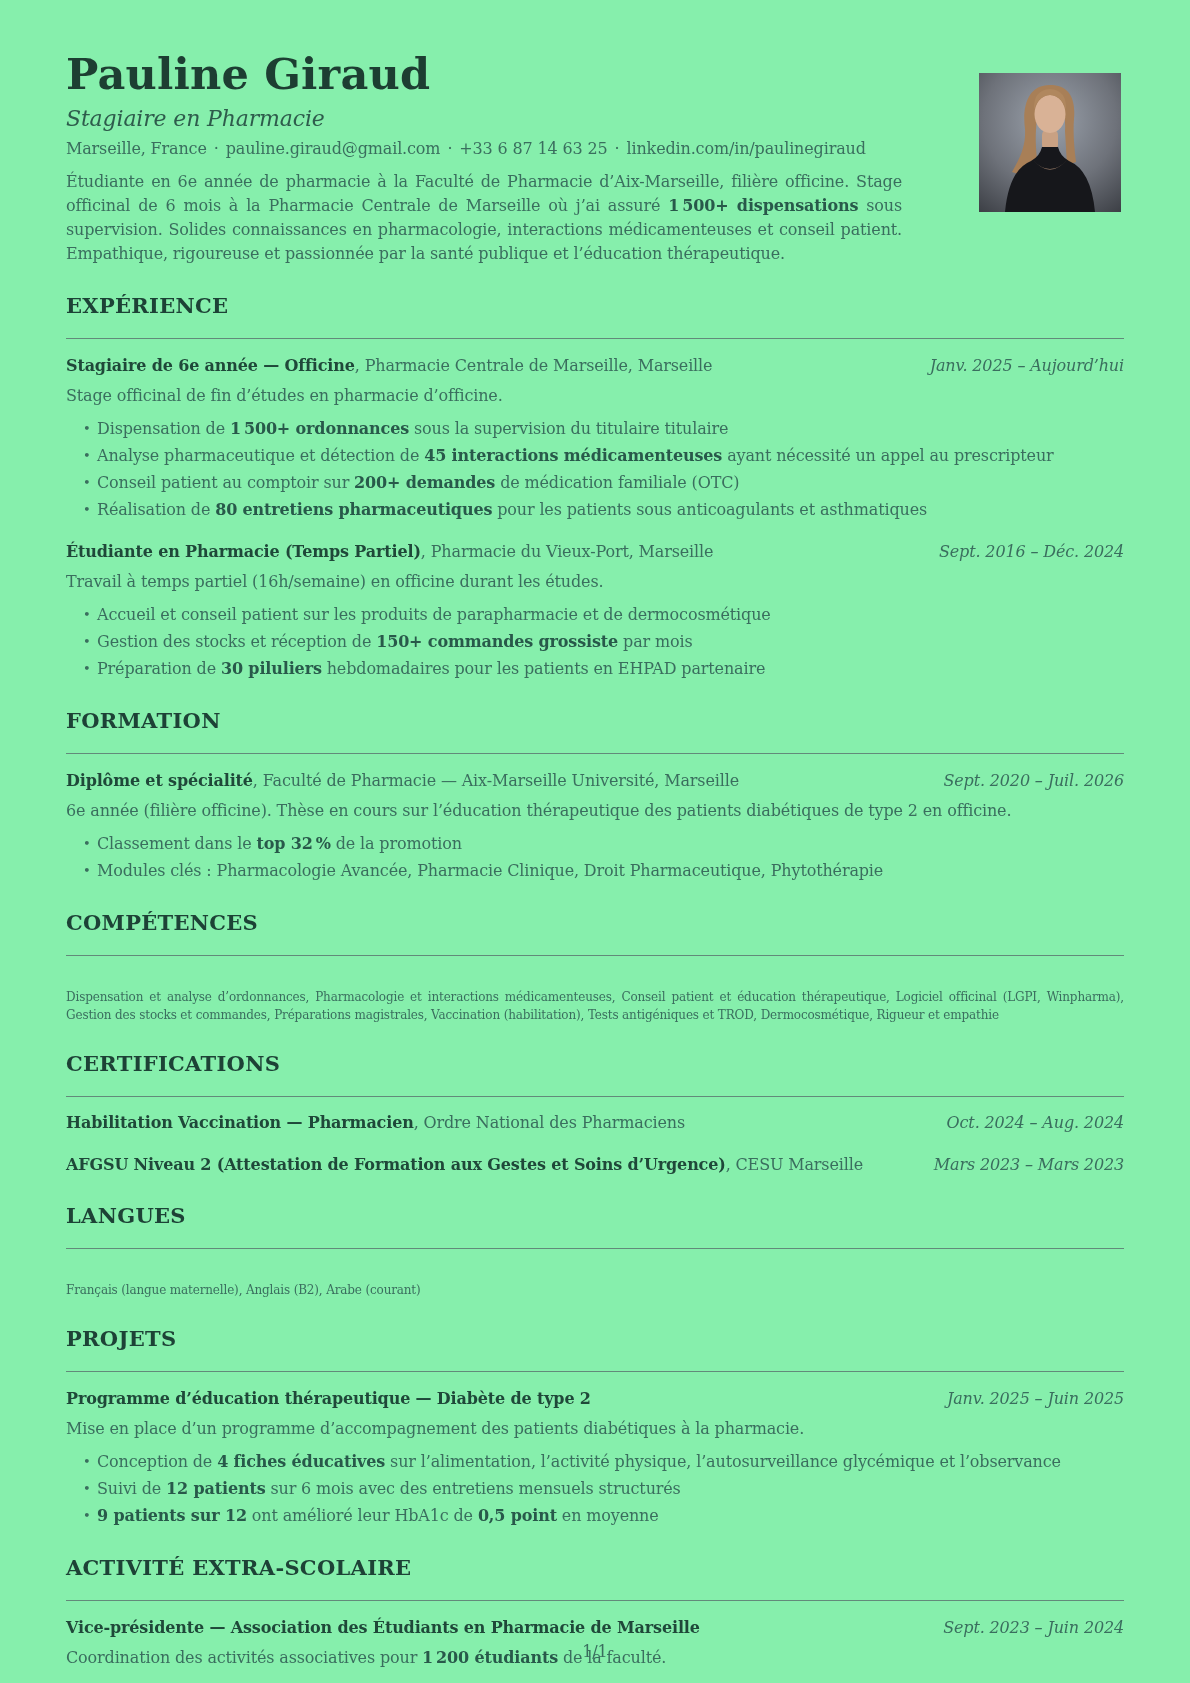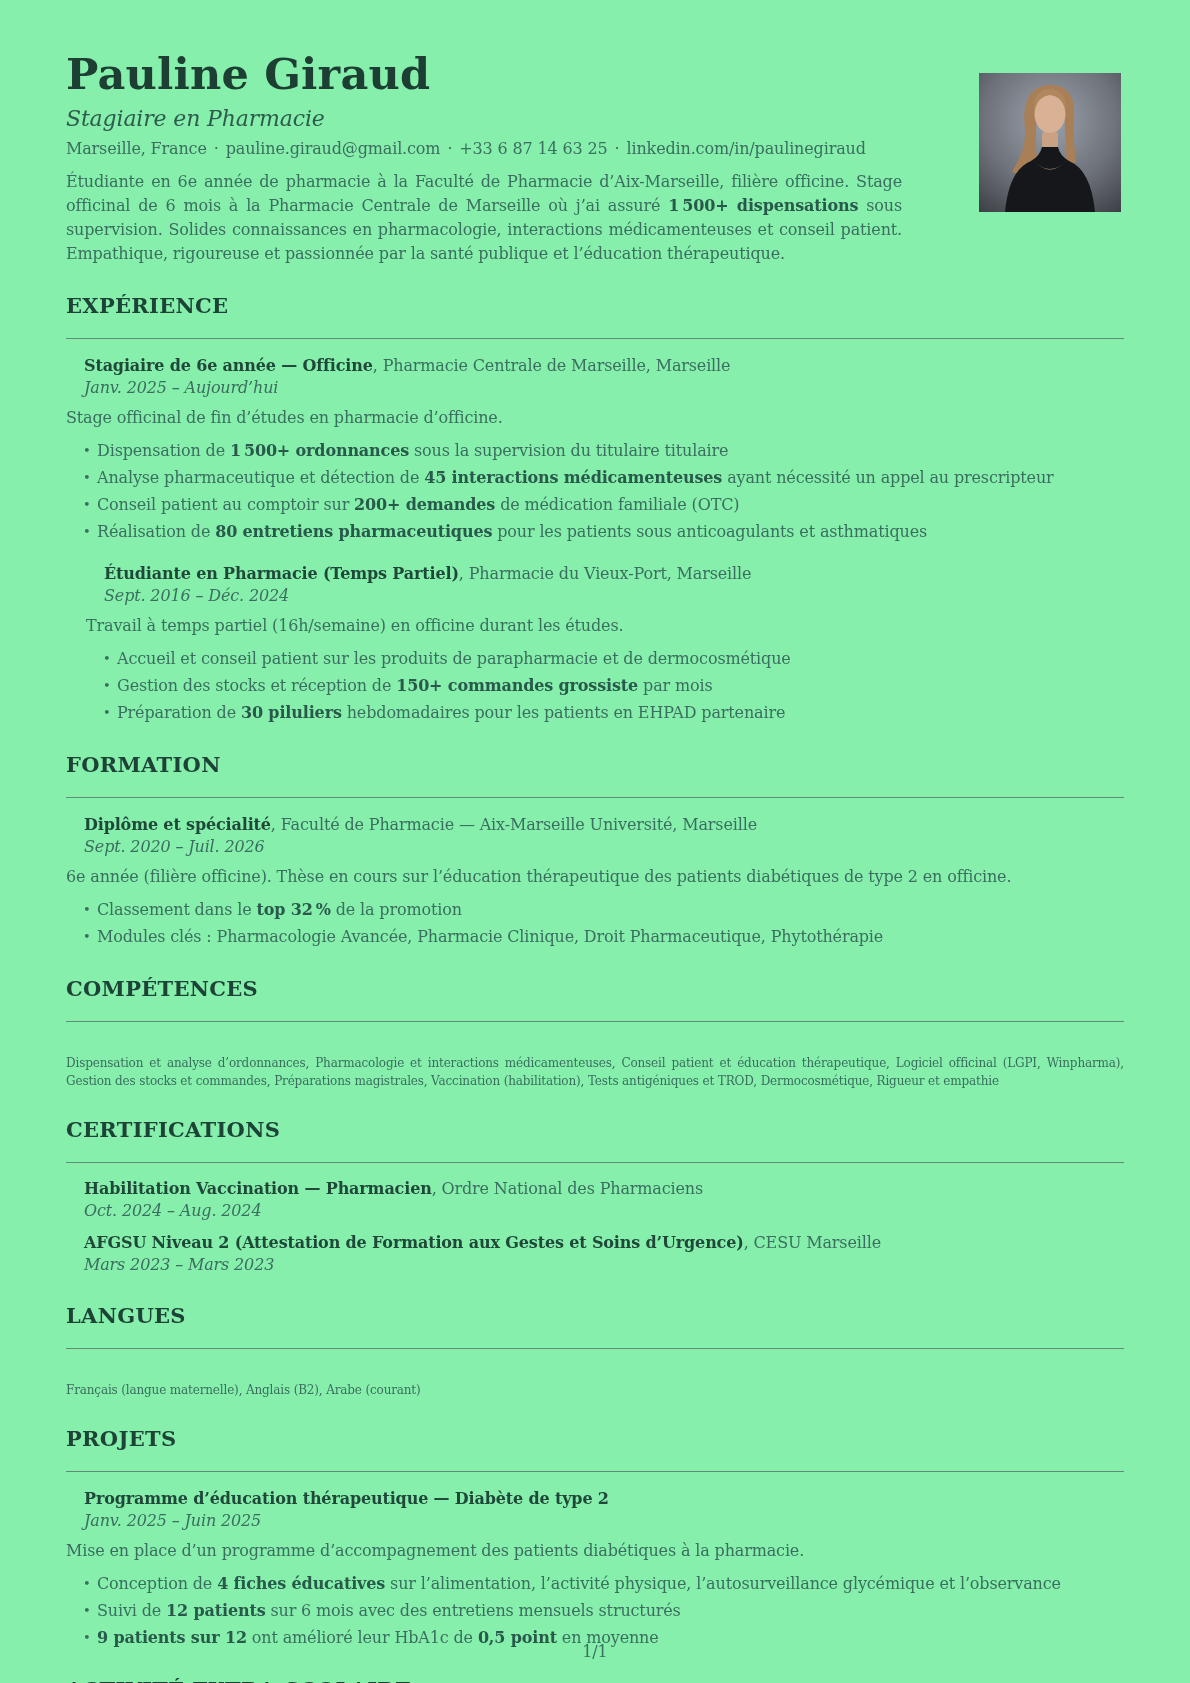--- a/index.html
+++ b/index.html
@@ -52,28 +52,27 @@
   h2{
     margin:27px 0 0 0;
     font-size:21px;
     font-weight:700;
     color:#1d4236;
     letter-spacing:0.3px;
     padding-bottom:20px;
     border-bottom:1.5px solid #628a7a;
   }
   .entry{margin-top:16px;}
-  .entry + .entry{margin-top:19px;margin-left:20px;}
+  .entry + .entry{margin-top:19px;}
   .entry-head{
     display:flex;
     justify-content:space-between;
     align-items:baseline;
     font-size:16px;
     line-height:22px;
-    flex-direction:column;
   }
   .role{font-weight:700;color:#1f4839;}
   .org{color:#3a6e5e;}
   .date{
     font-style:italic;
     font-size:16px;
     color:#3a6e5e;
     white-space:nowrap;
     margin-left:18px;
   }
@@ -101,21 +100,21 @@
     left:17px;top:0;
     font-size:13px;
     color:#3a6e5e;
   }
   .para{
     margin:32px 0 0 0;
     font-size:12px;
     line-height:18px;
     text-align:justify;
   }
-  .cert-row{margin-top:10px;}
+  .cert-row{margin-top:20px;}
   .cert-row:first-of-type{margin-top:15px;}
   .b{font-weight:700;color:#28594a;}
   .footer{
     position:absolute;
     bottom:22px;left:0;right:0;
     text-align:center;
     font-size:16px;
     color:#3a6e5e;
   }
 </style>

